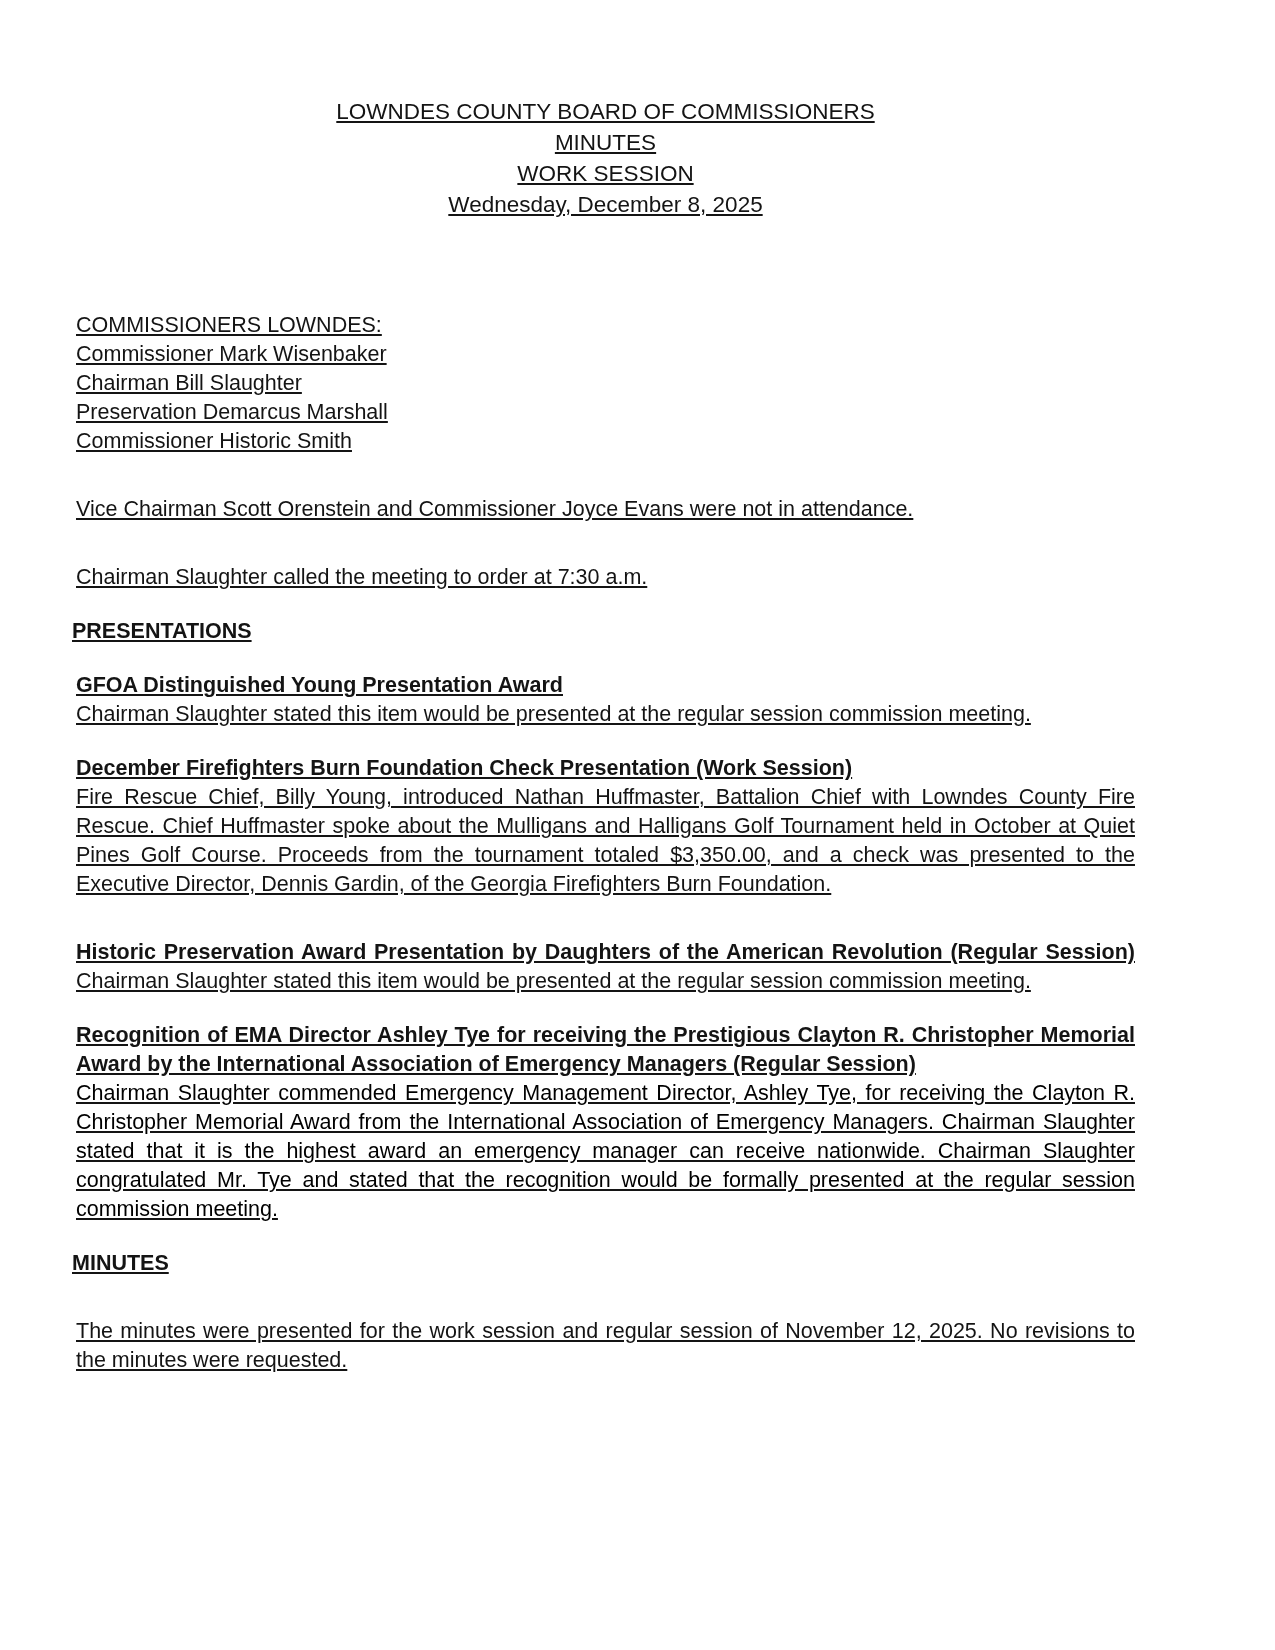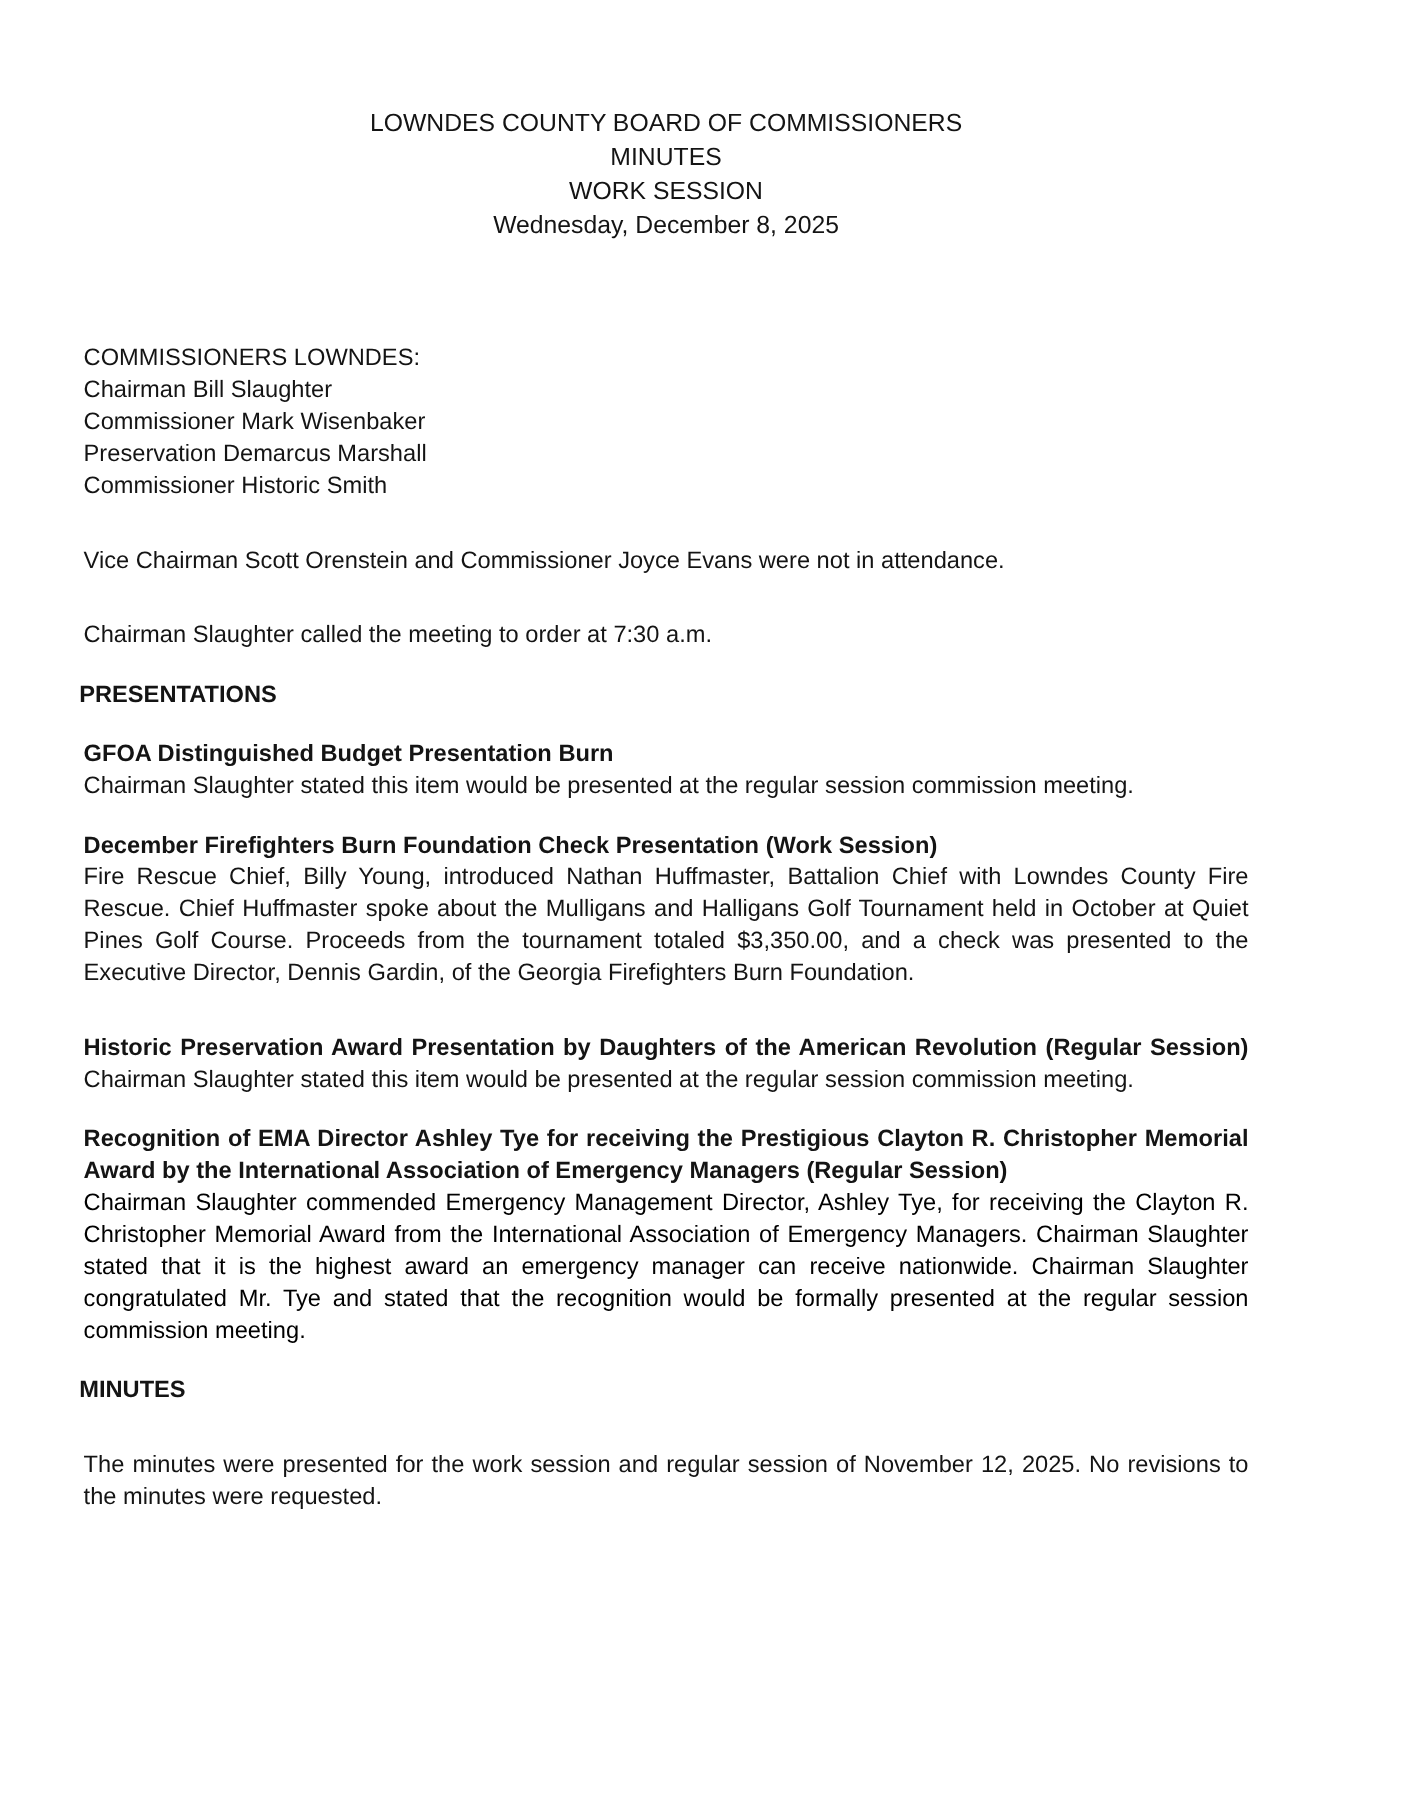--- a/index.html
+++ b/index.html
@@ -12,20 +12,21 @@
     width: 1275px;
     height: 1438px;
     box-sizing: border-box;
     padding: 96px 140px 0 76px;
     background: #ffffff;
     font-family: "Liberation Sans", sans-serif;
     font-size: 21.5px;
     line-height: 29px;
     color: #141414;
     overflow: hidden;
+    text-decoration: underline;
   }
   p { margin: 0; }
   .title-block {
     text-align: center;
     font-size: 22.5px;
     line-height: 31px;
   }
   .attendance-block {
     margin-top: 91px;
   }
@@ -57,33 +58,33 @@
 
   <div class="title-block">
     <p>LOWNDES COUNTY BOARD OF COMMISSIONERS</p>
     <p>MINUTES</p>
     <p>WORK SESSION</p>
     <p>Wednesday, December 8, 2025</p>
   </div>
 
   <div class="attendance-block">
     <p>COMMISSIONERS LOWNDES:</p>
+    <p>Commissioner Mark Wisenbaker</p>
     <p>Chairman Bill Slaughter</p>
-    <p>Commissioner Mark Wisenbaker</p>
     <p>Preservation Demarcus Marshall</p>
     <p>Commissioner Historic Smith</p>
   </div>
 
   <p class="para">Vice Chairman Scott Orenstein and Commissioner Joyce Evans were not in attendance.</p>
 
   <p class="para">Chairman Slaughter called the meeting to order at 7:30 a.m.</p>
 
   <p class="sect-heading">PRESENTATIONS</p>
 
-  <p class="item-title">GFOA Distinguished Budget Presentation Burn</p>
+  <p class="item-title">GFOA Distinguished Young Presentation Award</p>
   <p class="item-body">Chairman Slaughter stated this item would be presented at the regular session commission meeting.</p>
 
   <p class="item-title">December Firefighters Burn Foundation Check Presentation (Work Session)</p>
   <p class="item-body justify">Fire Rescue Chief, Billy Young, introduced Nathan Huffmaster, Battalion Chief with Lowndes County Fire Rescue. Chief Huffmaster spoke about the Mulligans and Halligans Golf Tournament held in October at Quiet Pines Golf Course. Proceeds from the tournament totaled $3,350.00, and a check was presented to the Executive Director, Dennis Gardin, of the Georgia Firefighters Burn Foundation.</p>
 
   <p class="para justify"><span class="bold">Historic Preservation Award Presentation by Daughters of the American Revolution (Regular Session)</span> <span>Chairman Slaughter stated this item would be presented at the regular session commission meeting.</span></p>
 
   <p class="item-title justify">Recognition of EMA Director Ashley Tye for receiving the Prestigious Clayton R. Christopher Memorial Award by the International Association of Emergency Managers (Regular Session)</p>
   <p class="item-body justify muted">Chairman Slaughter commended Emergency Management Director, Ashley Tye, for receiving the Clayton R. Christopher Memorial Award from the International Association of Emergency Managers. Chairman Slaughter stated that it is the highest award an emergency manager can receive nationwide. Chairman Slaughter congratulated Mr. Tye and stated that the recognition would be formally presented at the regular session commission meeting.</p>
 

